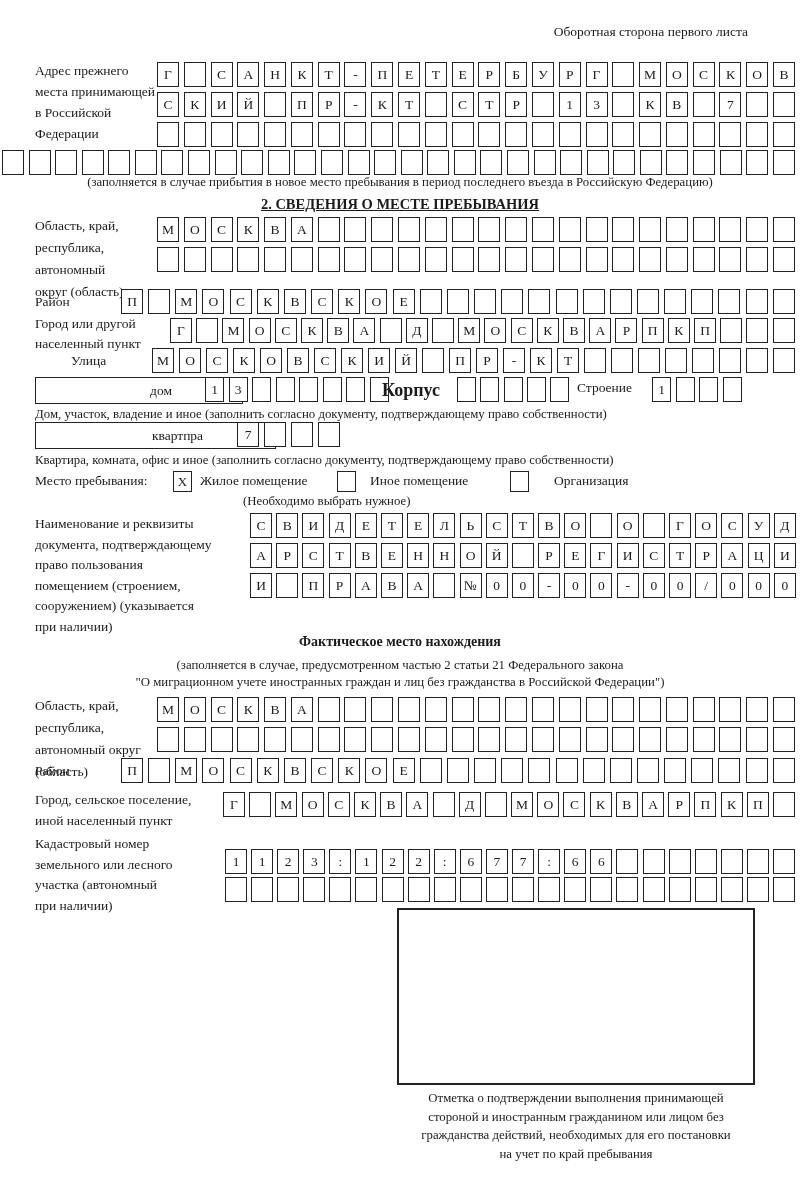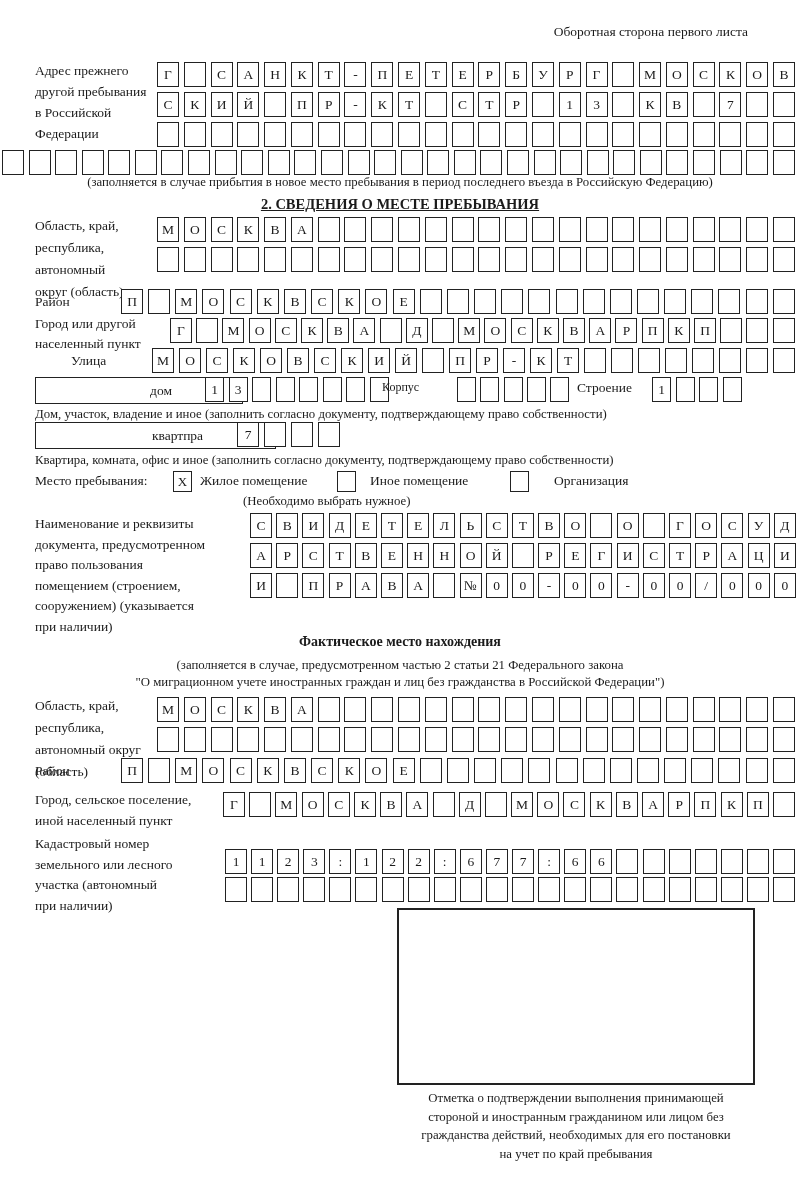--- a/index.html
+++ b/index.html
@@ -24,21 +24,21 @@
 </style>
 </head>
 <body>
 
 <div class="page">
 
   <div class="abs cap" style="top:24px;right:52px;font-size:13.5px;">Оборотная сторона первого листа</div>
 
   <div class="abs lbl" style="left:35px;top:60px;">
     <span>Адрес прежнего</span>
-    <span>другой пребывания</span>
+    <span>места принимающей</span>
     <span>в Российской</span>
     <span>Федерации</span>
   </div>
   <div class="grid" style="left:157px;top:62px;width:638px;">
       <div class="cell">Г</div>
       <div class="cell"></div>
       <div class="cell">С</div>
       <div class="cell">А</div>
       <div class="cell">Н</div>
       <div class="cell">К</div>
@@ -300,21 +300,21 @@
   <div class="grid" style="left:205px;top:377px;width:184px;">
       <div class="cell sm">1</div>
       <div class="cell sm">3</div>
       <div class="cell sm"></div>
       <div class="cell sm"></div>
       <div class="cell sm"></div>
       <div class="cell sm"></div>
       <div class="cell sm"></div>
       <div class="cell sm"></div>
     </div>
-  <div class="abs" style="left:382px;top:380px;font-size:12px;">Корпус</div>
+  <div class="abs" style="left:382px;top:380px;font-size:18px;font-weight:bold;">Корпус</div>
   <div class="grid" style="left:457px;top:377px;width:112px;">
       <div class="cell sm"></div>
       <div class="cell sm"></div>
       <div class="cell sm"></div>
       <div class="cell sm"></div>
       <div class="cell sm"></div>
     </div>
   <div class="abs" style="left:577px;top:380px;font-size:13.5px;">Строение</div>
   <div class="grid" style="left:652px;top:377px;width:90px;">
       <div class="cell sm">1</div>
@@ -337,21 +337,21 @@
   <div class="chk" style="left:173px;top:471px;">X</div>
   <div class="abs" style="left:200px;top:473px;font-size:13.5px;">Жилое помещение</div>
   <div class="chk" style="left:337px;top:471px;"></div>
   <div class="abs" style="left:370px;top:473px;font-size:13.5px;">Иное помещение</div>
   <div class="chk" style="left:510px;top:471px;"></div>
   <div class="abs" style="left:554px;top:473px;font-size:13.5px;">Организация</div>
   <div class="abs cap" style="left:243px;top:494px;">(Необходимо выбрать нужное)</div>
 
   <div class="abs lbl" style="left:35px;top:514px;line-height:20.5px;">
     <span>Наименование и реквизиты</span>
-    <span>документа, предусмотренном</span>
+    <span>документа, подтверждающему</span>
     <span>право пользования</span>
     <span>помещением (строением,</span>
     <span>сооружением) (указывается</span>
     <span>при наличии)</span>
   </div>
   <div class="grid" style="left:250px;top:513px;width:546px;">
       <div class="cell">С</div>
       <div class="cell">В</div>
       <div class="cell">И</div>
       <div class="cell">Д</div>

